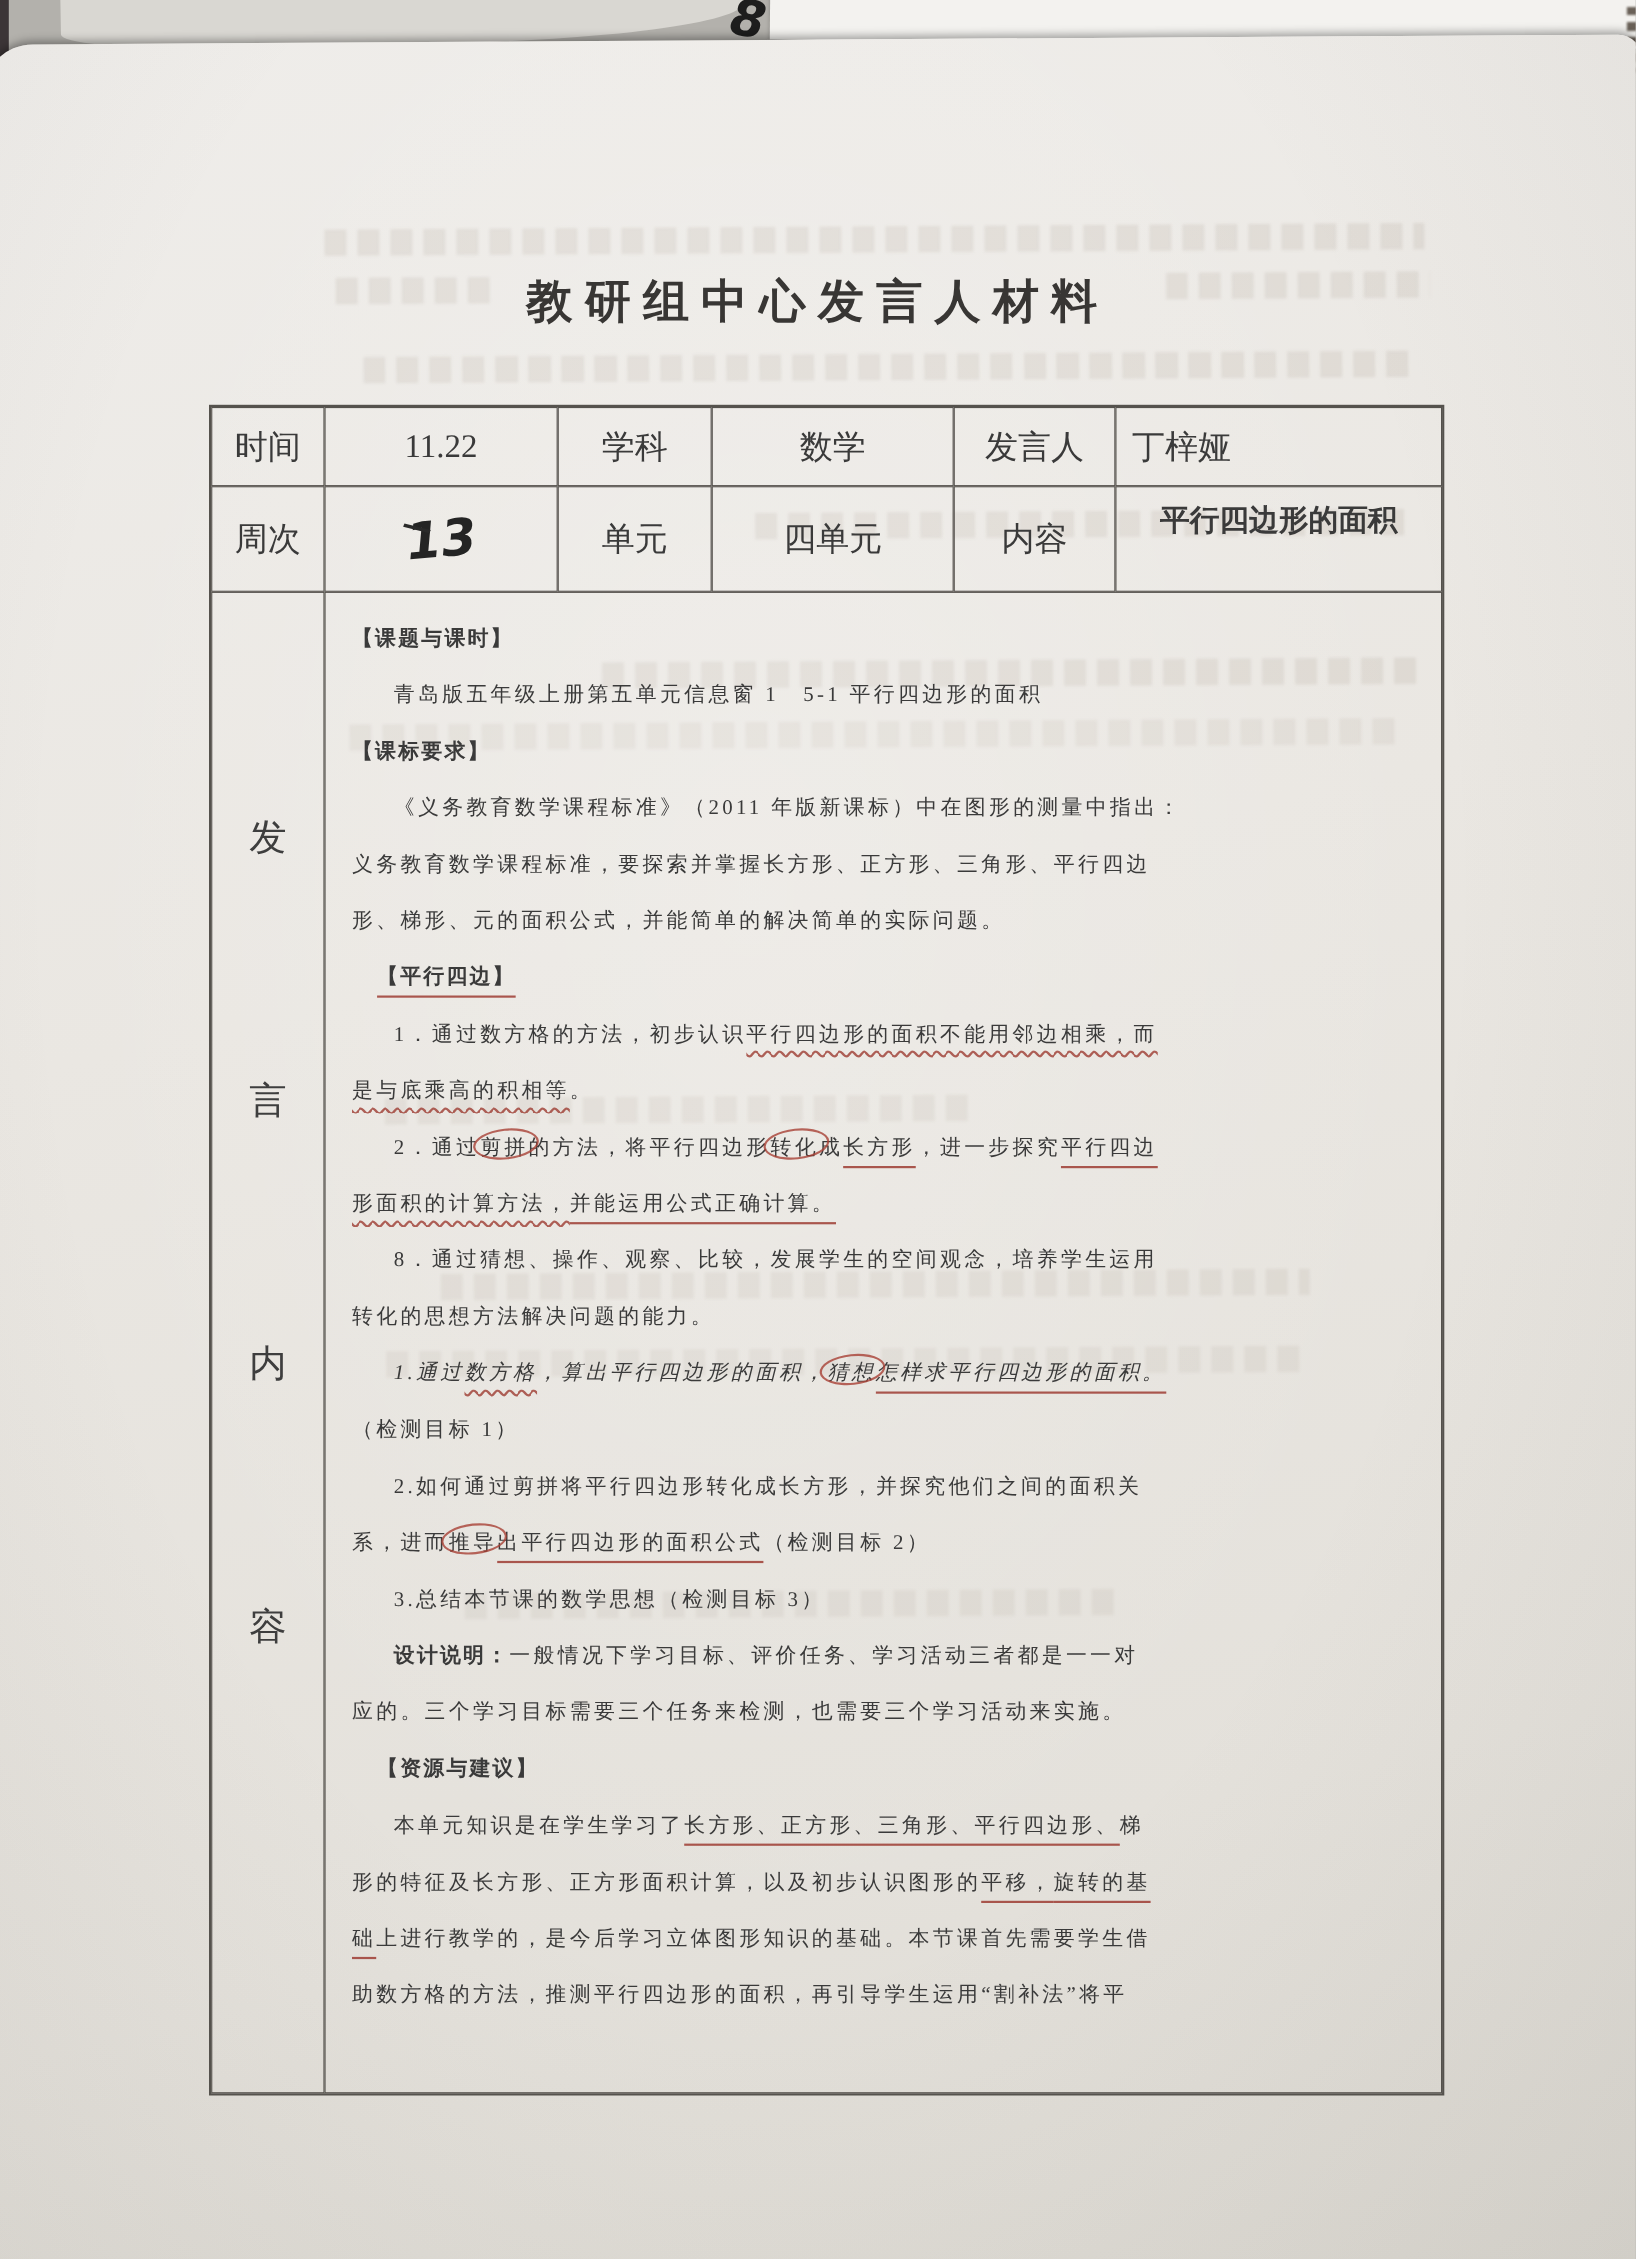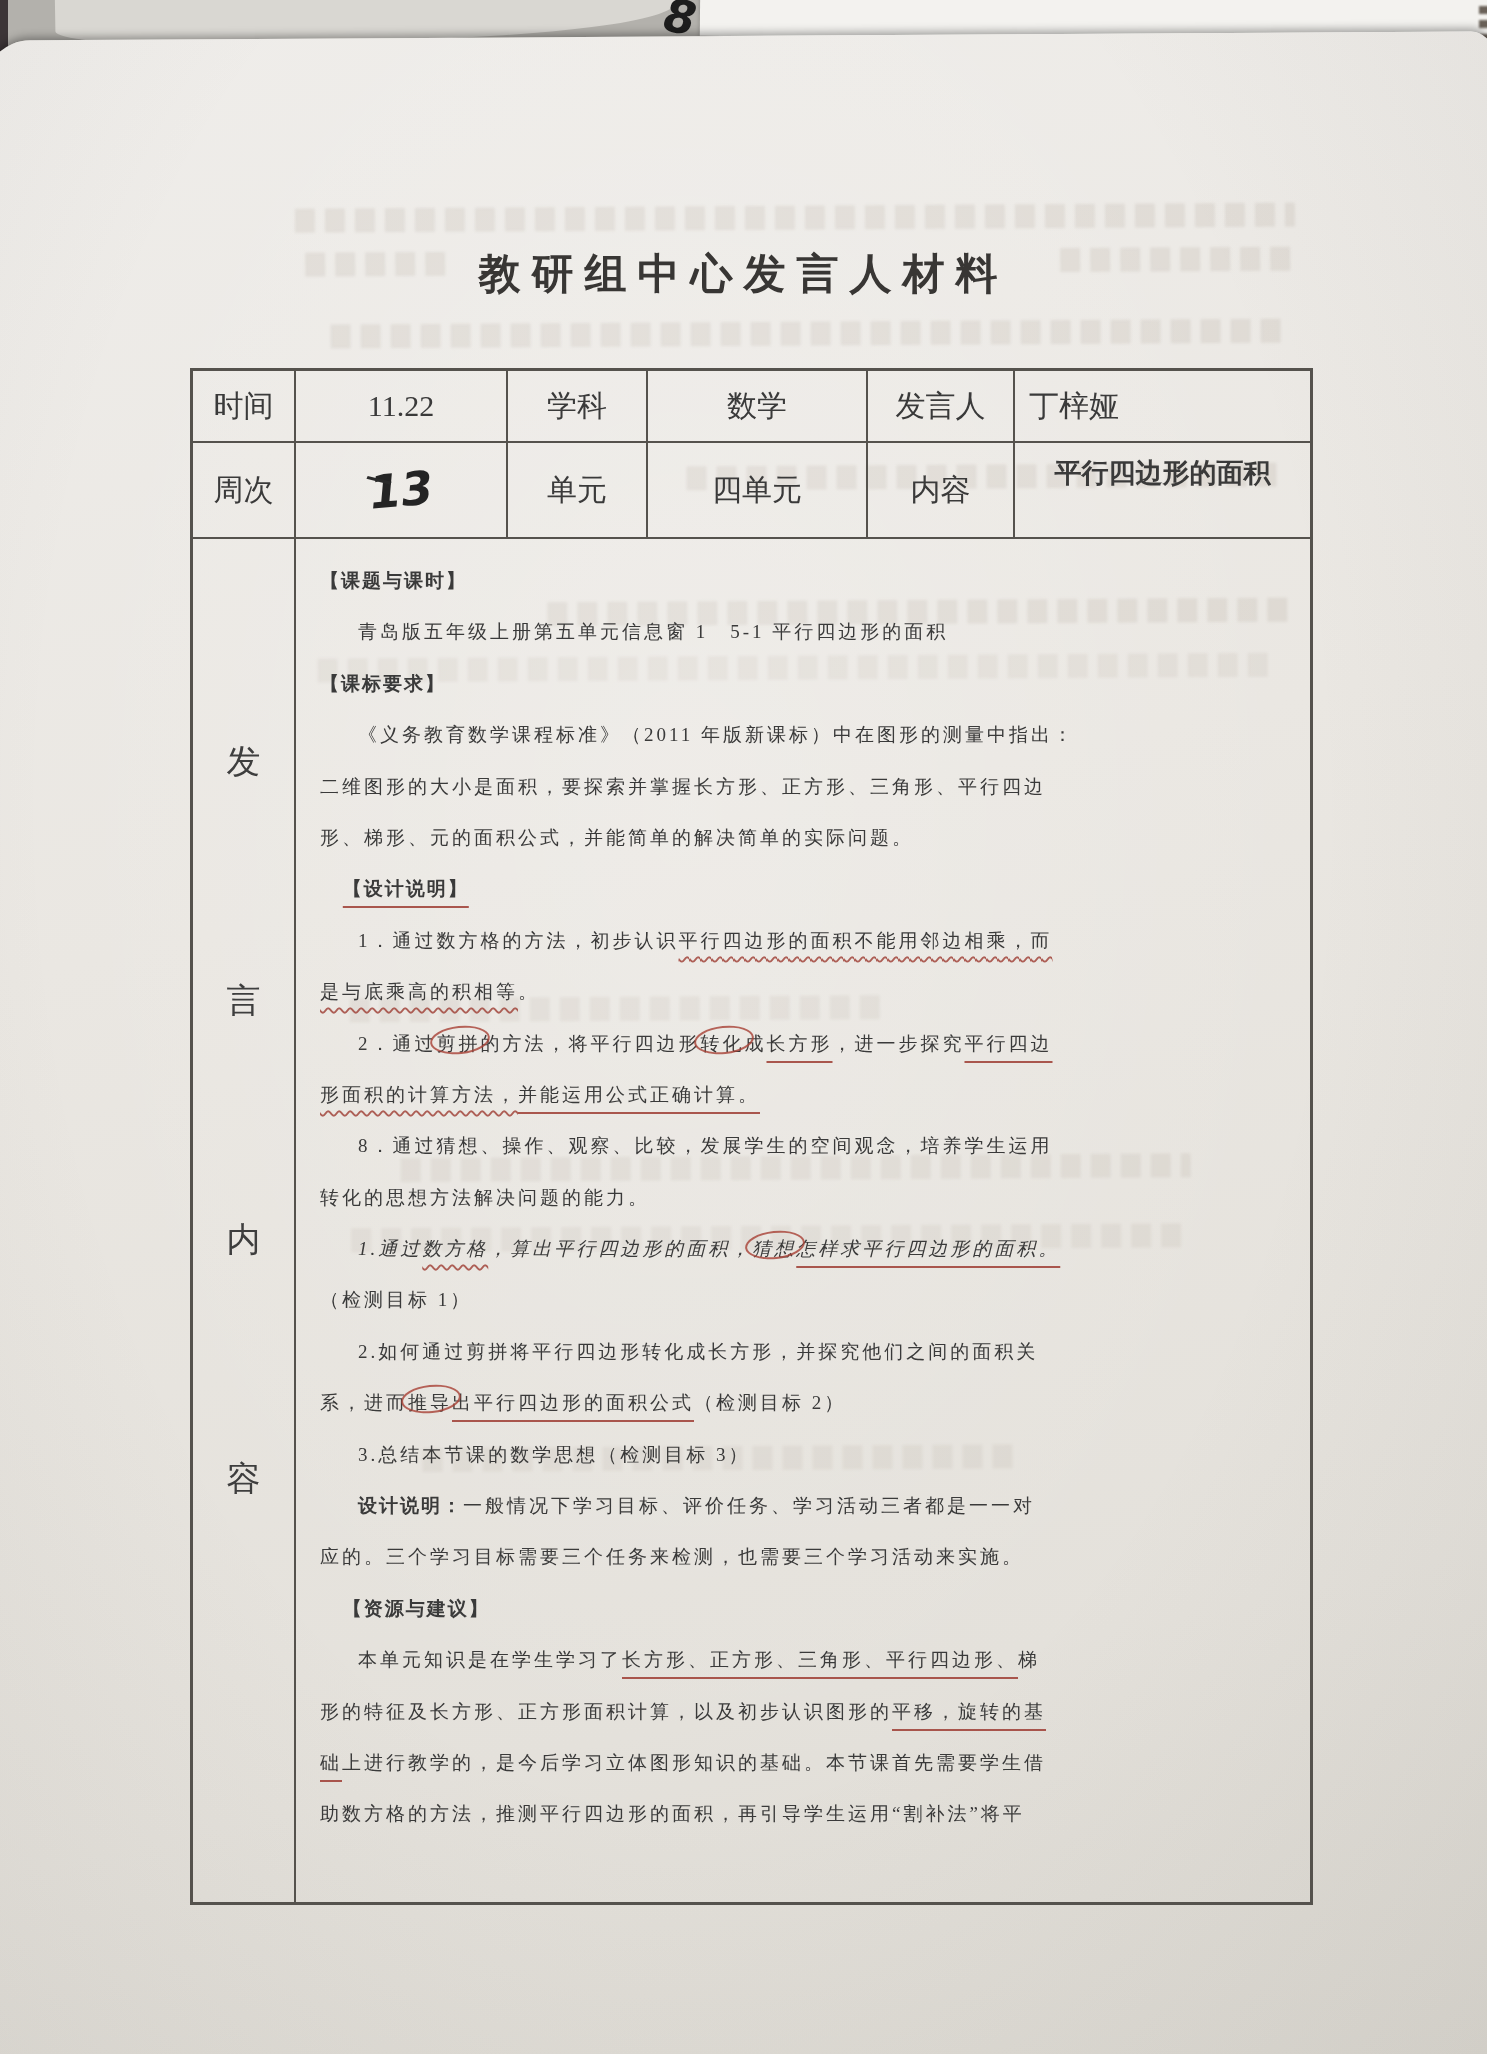--- a/index.html
+++ b/index.html
@@ -127,23 +127,23 @@
       <span>发</span>
       <span>言</span>
       <span>内</span>
       <span>容</span>
     </div>
     <div class="content-cell">
         <div class="line"><span class="b">【课题与课时】</span></div>
         <div class="line" style="text-indent: 2em;"><span>青岛版五年级上册第五单元信息窗 1　5-1 平行四边形的面积</span></div>
         <div class="line"><span class="b">【课标要求】</span></div>
         <div class="line" style="text-indent: 2em;"><span>《义务教育数学课程标准》（2011 年版新课标）中在图形的测量中指出：</span></div>
-        <div class="line"><span>二维图形的大小是面积，要探索并掌握长方形、正方形、三角形、平行四边</span></div>
+        <div class="line"><span>义务教育数学课程标准，要探索并掌握长方形、正方形、三角形、平行四边</span></div>
         <div class="line"><span>形、梯形、元的面积公式，并能简单的解决简单的实际问题。</span></div>
-        <div class="line" style="text-indent: 1.2em;"><span class="b u">【设计说明】</span></div>
+        <div class="line" style="text-indent: 1.2em;"><span class="b u">【平行四边】</span></div>
         <div class="line" style="text-indent: 2em;"><span>1．通过数方格的方法，初步认识</span><span class="wavy">平行四边形的面积不能用邻边相乘，而</span></div>
         <div class="line"><span class="wavy">是与底乘高的积相等</span><span>。</span></div>
         <div class="line" style="text-indent: 2em;"><span>2．通过</span><span class="circle">剪拼</span><span>的方法，将平行四边形</span><span class="circle">转化</span><span>成</span><span class="u">长方形</span><span>，进一步探究</span><span class="u">平行四边</span></div>
         <div class="line"><span class="wavy">形面积的计算方法，</span><span class="u">并能运用公式正确计算。</span></div>
         <div class="line" style="text-indent: 2em;"><span>8．通过猜想、操作、观察、比较，发展学生的空间观念，培养学生运用</span></div>
         <div class="line"><span>转化的思想方法解决问题的能力。</span></div>
         <div class="line" style="text-indent: 2em; font-style: italic;"><span>1.通过</span><span class="wavy">数方格</span><span>，算出平行四边形的面积，</span><span class="circle">猜想</span><span class="u">怎样求平行四边形的面积。</span></div>
         <div class="line"><span>（检测目标 1）</span></div>
         <div class="line" style="text-indent: 2em;"><span>2.如何通过剪拼将平行四边形转化成长方形，并探究他们之间的面积关</span></div>
         <div class="line"><span>系，进而</span><span class="circle">推导</span><span class="u">出平行四边形的面积公式</span><span>（检测目标 2）</span></div>

